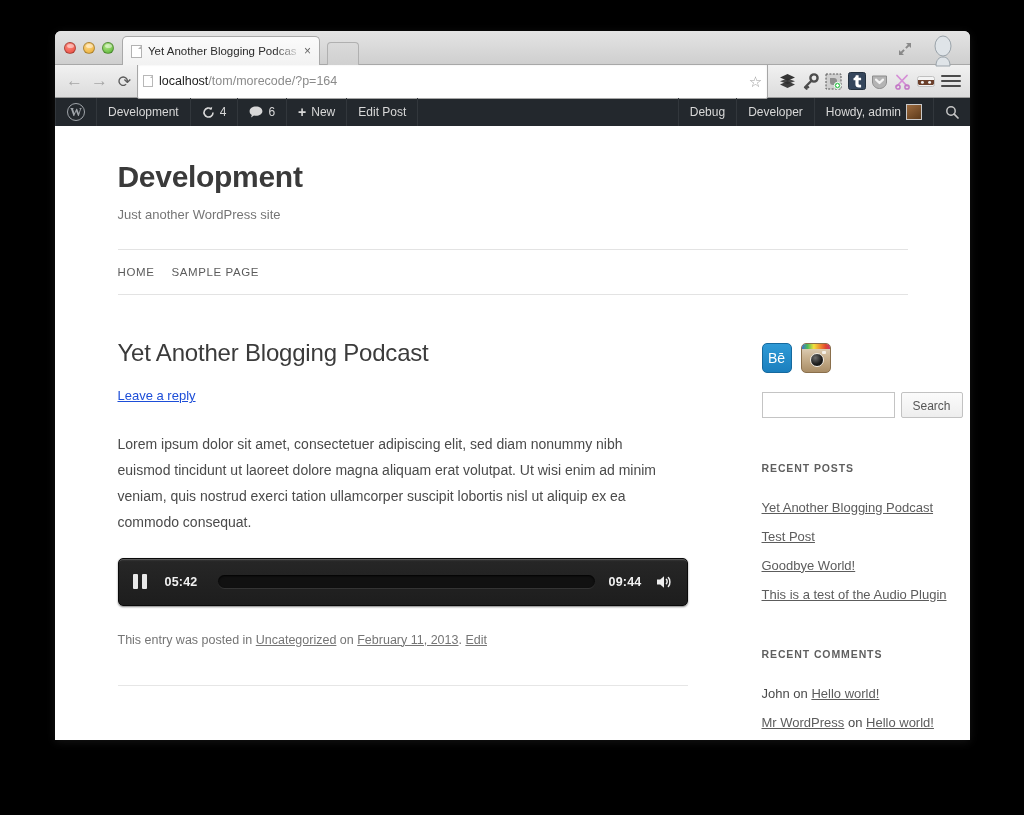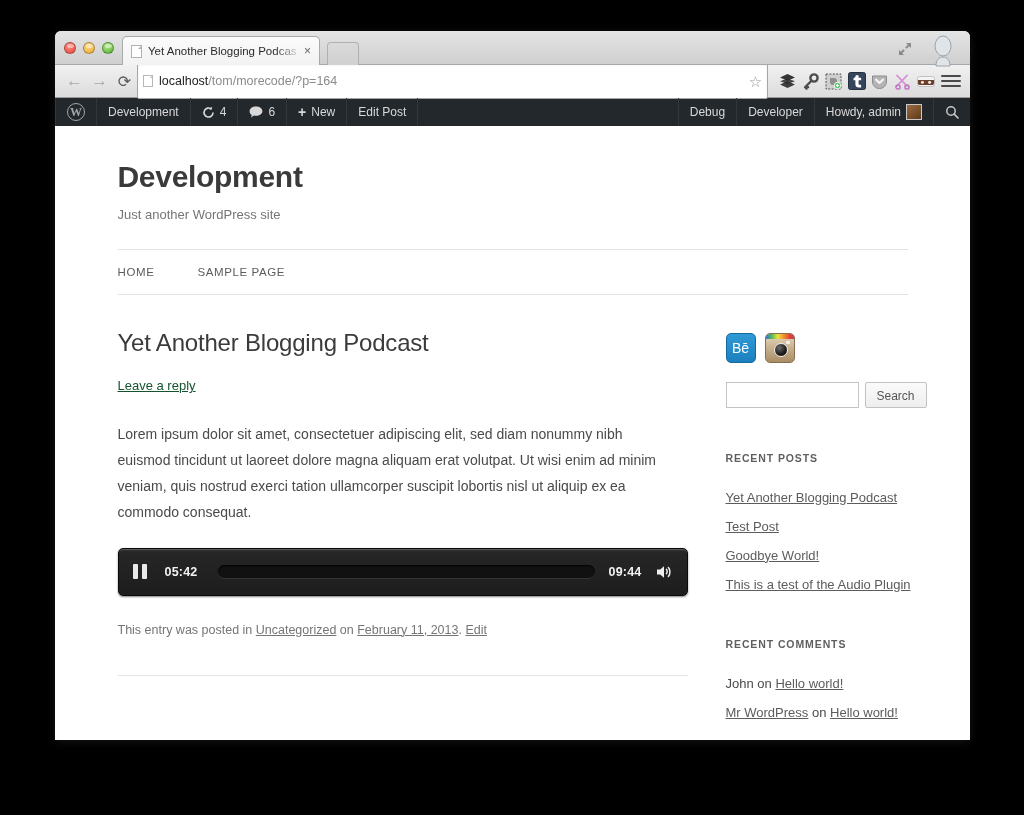--- a/index.html
+++ b/index.html
@@ -251,44 +251,45 @@
     color: #757575;
     margin-top: 13px;
   }
   #nav-menu {
     margin-top: 27px;
     border-top: 1px solid #e3e3e3;
     border-bottom: 1px solid #e3e3e3;
     height: 46px;
     display: flex;
     align-items: center;
-    gap: 43px;
+    gap: 17px;
     font-size: 11.5px;
     letter-spacing: 0.6px;
     color: #5c5c5c;
   }
 
   #columns {
     display: flex;
-    margin-top: 34px;
+    margin-top: 44px;
+    gap: 36px;
   }
   #content-col { width: 570px; flex: 0 0 auto; }
   #sidebar-col { width: 236px; flex: 0 0 auto; margin-left: 38px; padding-top: 4px;}
 
   #entry-title {
     font-size: 24px;
     color: #3b3b3b;
     font-weight: normal;
     letter-spacing: -0.2px;
   }
   #leave-reply {
     display: inline-block;
     margin-top: 21px;
     font-size: 13px;
-    color: #14532d;
+    color: #1d4ed8;
     text-decoration: underline;
   }
   #entry-body {
     margin-top: 28px;
     font-size: 14px;
     line-height: 1.85;
     color: #4a4a4a;
     max-width: 560px;
   }
 

